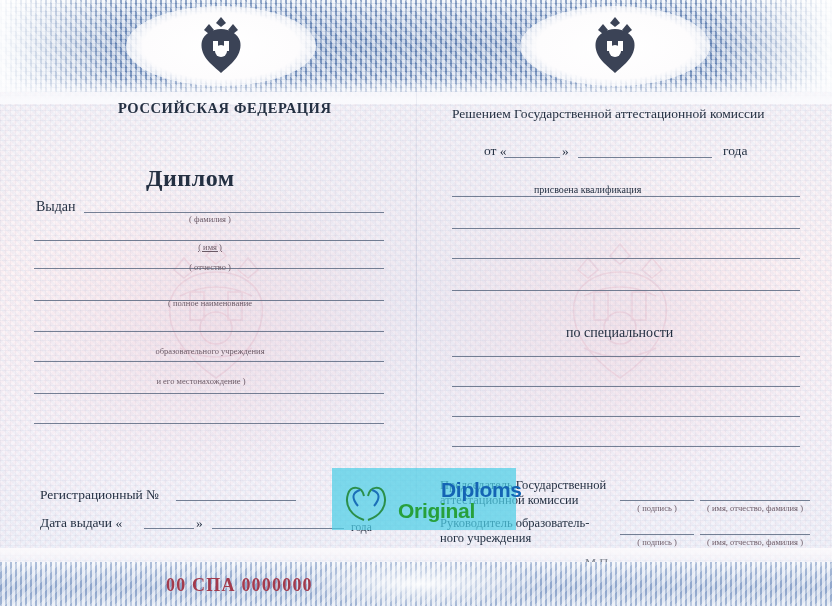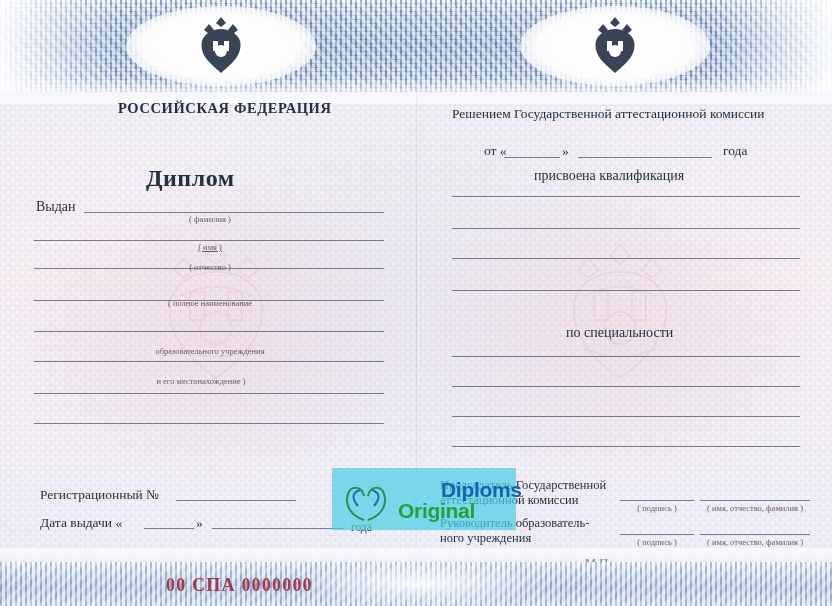--- a/index.html
+++ b/index.html
@@ -114,21 +114,21 @@
   .lbl-reg   { left: 40px; top: 487px; font-size: 13.5px; }
   .lbl-date  { left: 40px; top: 515px; font-size: 13.5px; }
   .lbl-goda-l{ left: 351px; top: 521px; font-size: 11.5px; }
   .serial {
     left: 166px; bottom: 10px;
     font-size: 18px; font-weight: bold; color: #a33a4c; letter-spacing: 1.2px;
   }
   .r-line1 { left: 452px; top: 106px; font-size: 13.5px; }
   .r-ot    { left: 484px; top: 143px; font-size: 13.5px; }
   .r-goda  { left: 723px; top: 143px; font-size: 13.5px; }
-  .r-kval  { left: 534px; top: 168px; font-size: 14px; font-family: Liberation Serif, serif; }
+  .r-kval  { left: 534px; top: 184px; font-size: 10px; font-family: Liberation Serif, serif; }
   .r-spec  { left: 566px; top: 325px; font-size: 14px; }
   .sg-1 { left: 440px; top: 478px; font-size: 12.5px; line-height:15px; white-space:normal; width:180px;}
   .sg-2 { left: 440px; top: 516px; font-size: 12.5px; line-height:15px; white-space:normal; width:180px;}
   .mp   { left: 585px; top: 556px; font-size: 12.5px; }
   .cap { position:absolute; font-size:8.5px; color:#6b5a66; text-align:center; }
   
   .ln { position:absolute; height:1px; background:#5d6b82; opacity:0.85; }
   
   .stamp {
     position:absolute; left:332px; top:468px; width:184px; height:62px;

